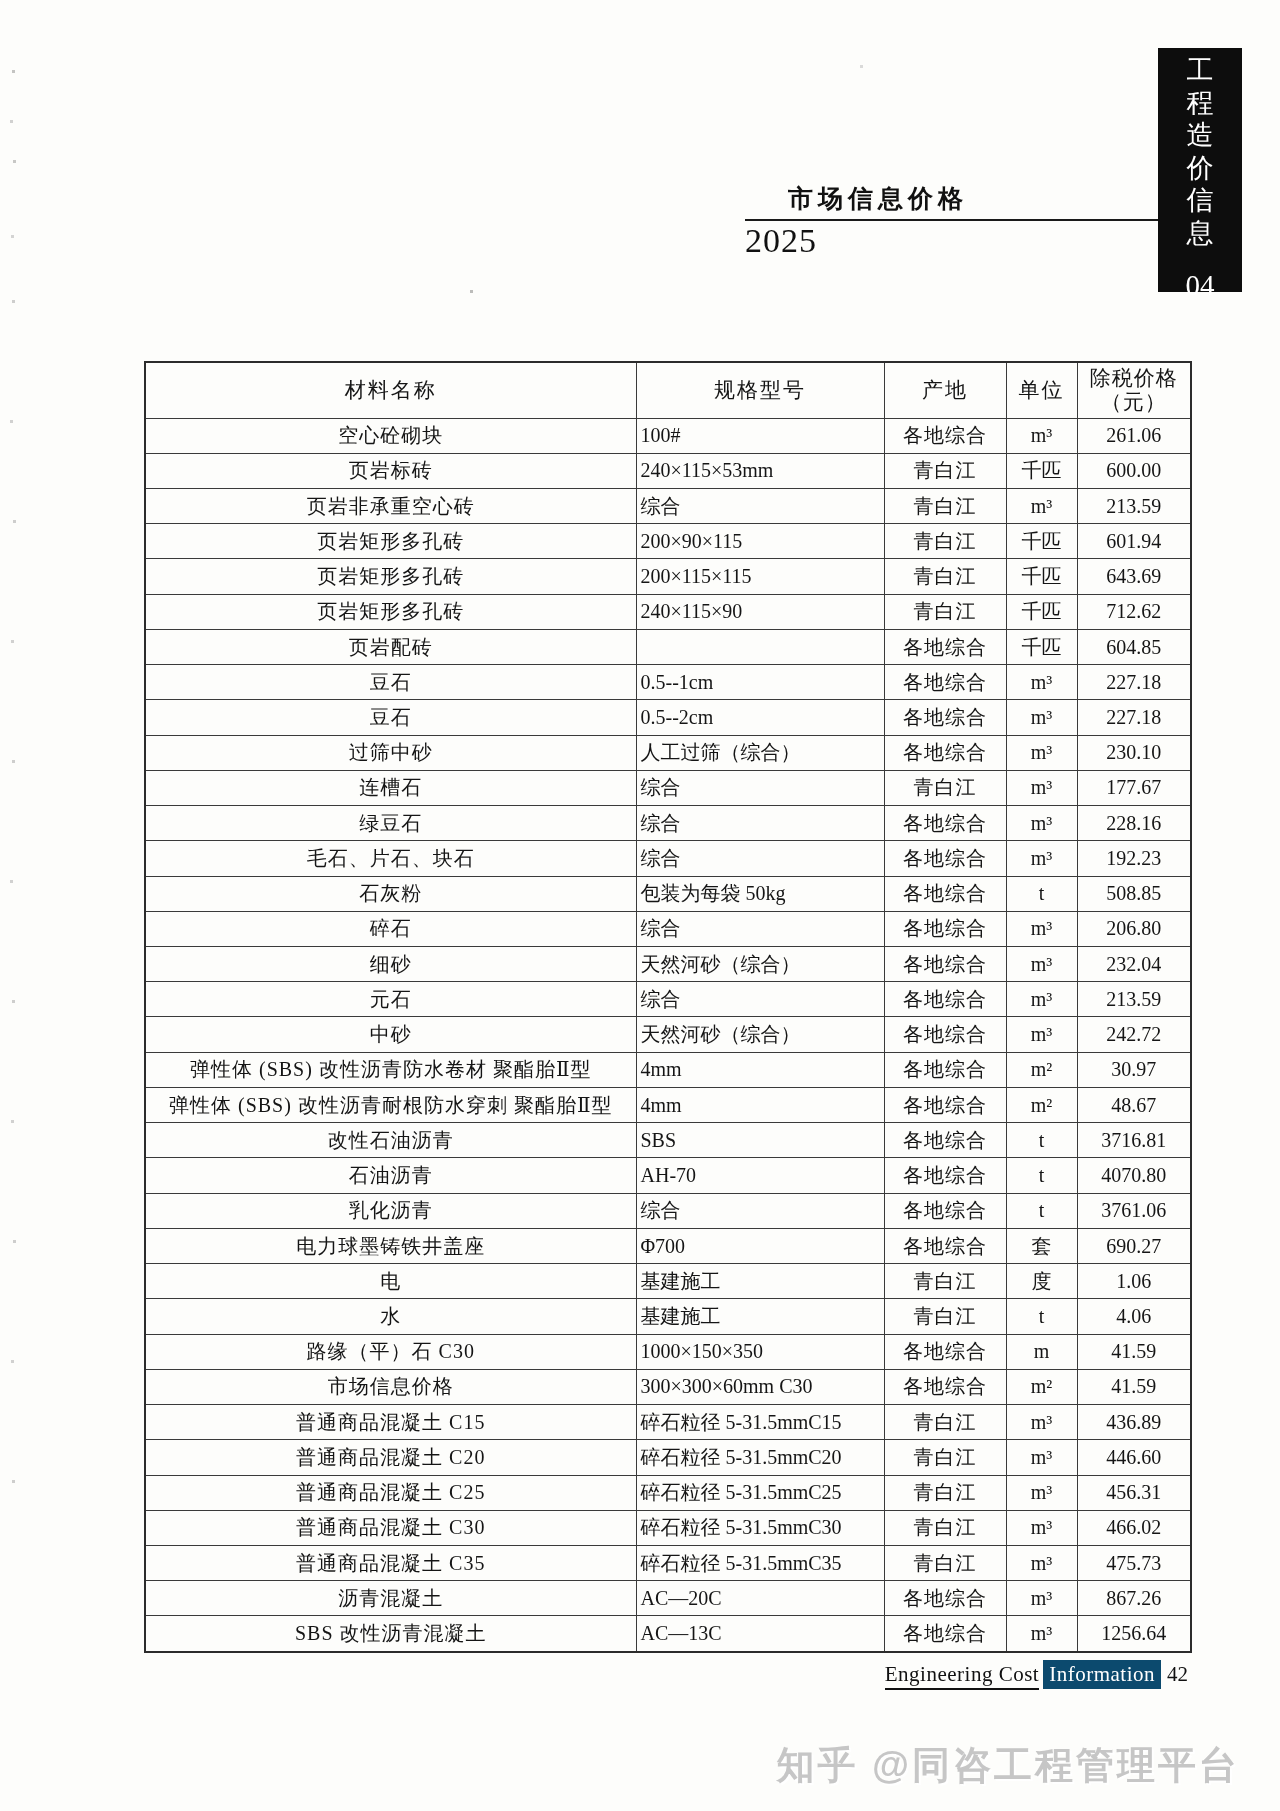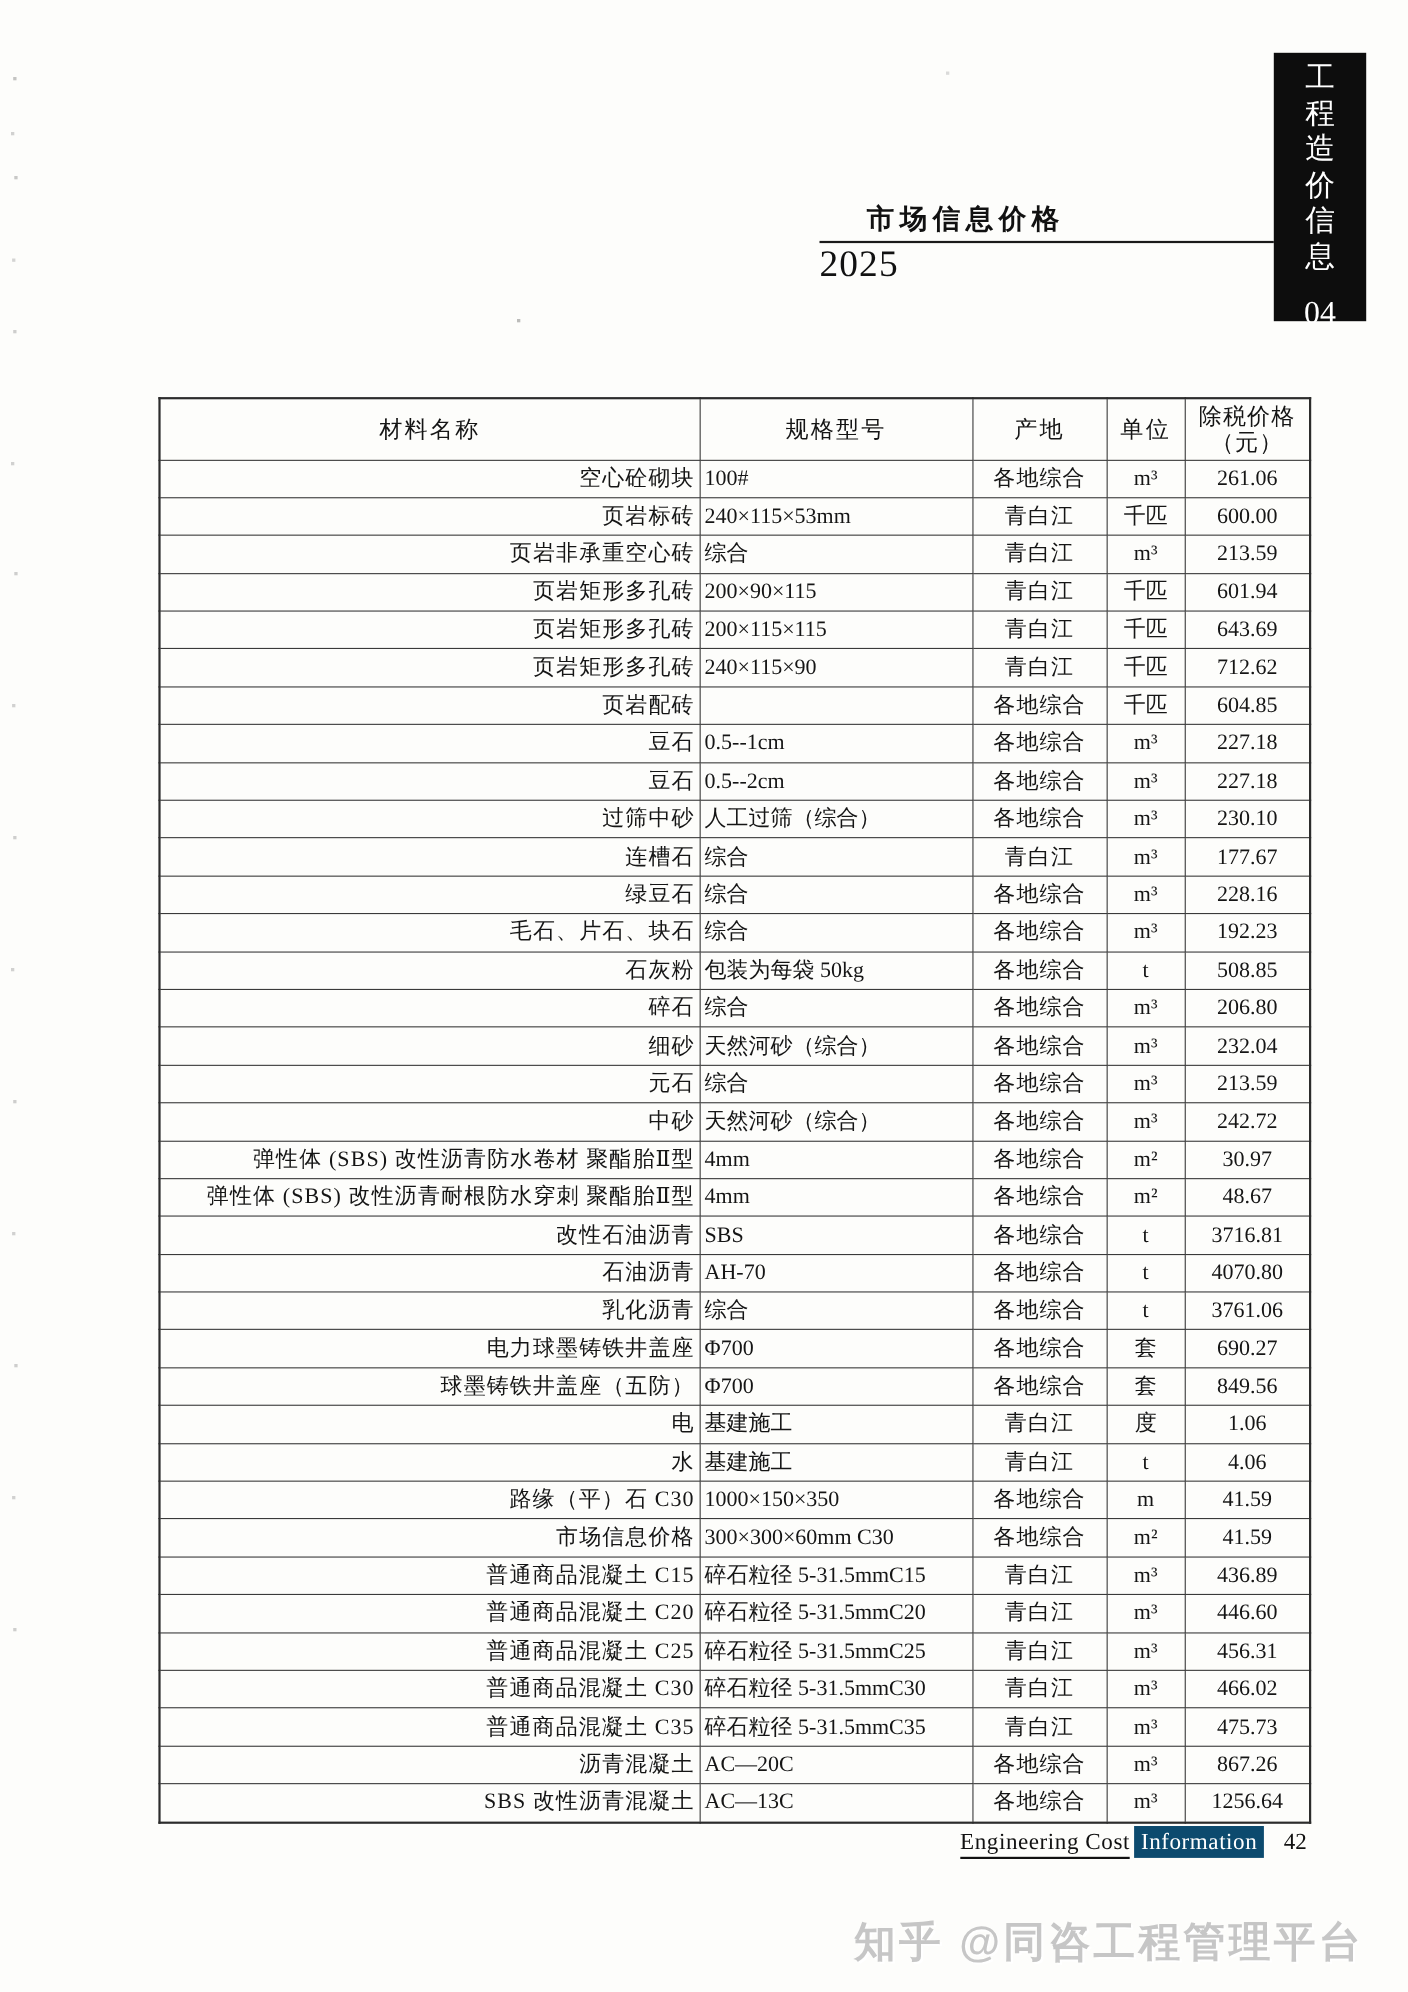--- a/index.html
+++ b/index.html
@@ -40,39 +40,39 @@
   }
   table.price td,table.price th{
     border:1px solid #3a3a3a;
     padding:0 4px;vertical-align:middle;line-height:1.05;
     overflow:hidden;white-space:nowrap;
   }
   table.price{border:2px solid #2c2c2c;}
   table.price thead tr{height:56px;}
   table.price th{font-weight:normal;font-size:21px;text-align:center;letter-spacing:2px;}
   table.price tbody td{height:33.4px;}
-  td.c-name{text-align:right;padding-left:7px;letter-spacing:1px;}
+  td.c-name{text-align:center;padding-left:7px;letter-spacing:1px;}
   td.c-spec{text-align:left;padding-left:7px;}
   td.c-origin{text-align:center;letter-spacing:1px;}
   td.c-unit{text-align:center;}
   td.c-price{text-align:center;}
   th .two-line{display:block;line-height:1.15;letter-spacing:1px;}
   
   .footer{
     position:absolute;top:1662px;right:92px;
     font-size:21px;white-space:nowrap;color:#111;
   }
   .footer .eng{
     border-bottom:2px solid #111;padding-bottom:2px;letter-spacing:.5px;
   }
   .footer .boxed{
     background:#0c4a6e;color:#fff;padding:2px 6px 3px 6px;margin-left:4px;
     letter-spacing:.5px;
   }
-  .footer .pageno{margin-left:18px;}
+  .footer .pageno{margin-left:6px;}
   
   .watermark{
     position:absolute;top:1740px;right:40px;
     font-family:"Liberation Sans","DejaVu Sans",sans-serif;
     font-weight:bold;font-size:38px;letter-spacing:3px;
     color:#c6c6c6;text-shadow:2px 2px 0 rgba(255,255,255,.95);
     white-space:nowrap;
   }
   
   .speck{position:absolute;width:3px;height:3px;background:transparent;
@@ -299,27 +299,20 @@
     <td class="c-price">3761.06</td>
   </tr>
       <tr>
     <td class="c-name">电力球墨铸铁井盖座</td>
     <td class="c-spec">Φ700</td>
     <td class="c-origin">各地综合</td>
     <td class="c-unit">套</td>
     <td class="c-price">690.27</td>
   </tr>
       <tr>
-    <td class="c-name">球墨铸铁井盖座（五防）</td>
-    <td class="c-spec">Φ700</td>
-    <td class="c-origin">各地综合</td>
-    <td class="c-unit">套</td>
-    <td class="c-price">849.56</td>
-  </tr>
-      <tr>
     <td class="c-name">电</td>
     <td class="c-spec">基建施工</td>
     <td class="c-origin">青白江</td>
     <td class="c-unit">度</td>
     <td class="c-price">1.06</td>
   </tr>
       <tr>
     <td class="c-name">水</td>
     <td class="c-spec">基建施工</td>
     <td class="c-origin">青白江</td>

